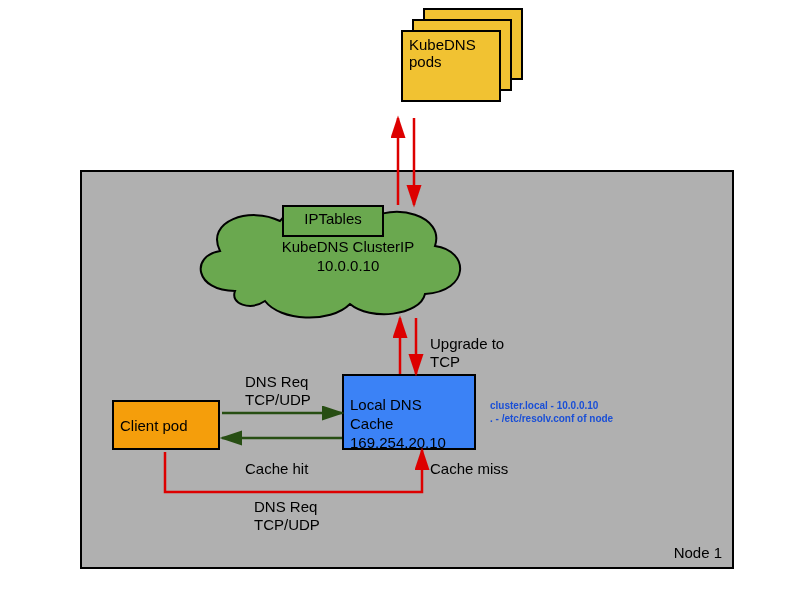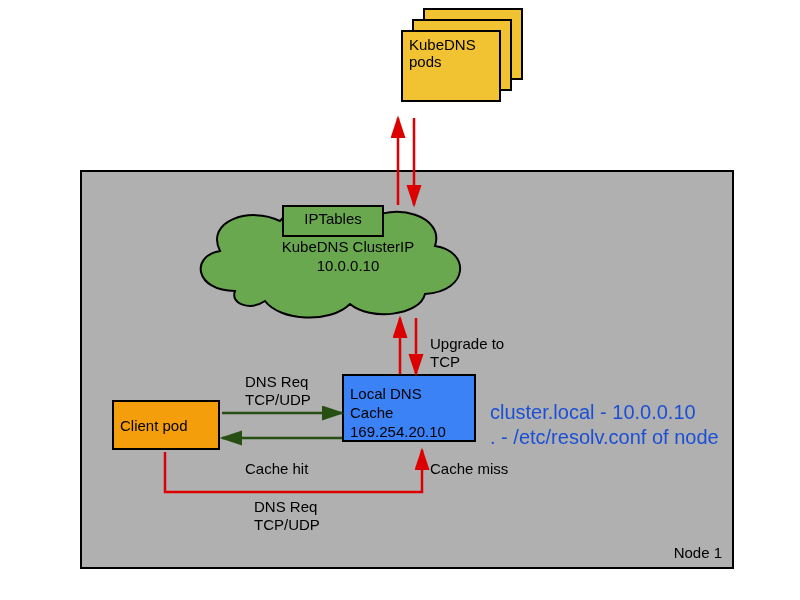--- a/index.html
+++ b/index.html
@@ -87,36 +87,36 @@
     padding: 16px 6px;
     box-sizing: border-box;
     display: flex;
     align-items: center;
   }
   .dns-cache {
     position: absolute;
     left: 342px;
     top: 374px;
     width: 134px;
-    height: 68px;
+    height: 76px;
     background: #3b82f6;
     border: 2px solid #000;
-    padding: 9px 6px;
+    padding: 20px 6px;
     box-sizing: border-box;
     line-height: 1.25;
     color: #000;
   }
   .annot {
     position: absolute;
     left: 490px;
     top: 400px;
     width: 230px;
     color: #1a4fd6;
-    font-weight: normal;
-    font-size: 20px;
+    font-weight: bold;
+    font-size: 10px;
     line-height: 1.25;
   }
   .label {
     position: absolute;
     line-height: 1.2;
   }
   svg.arrows {
     position: absolute;
     left: 0; top: 0;
     width: 800px;

